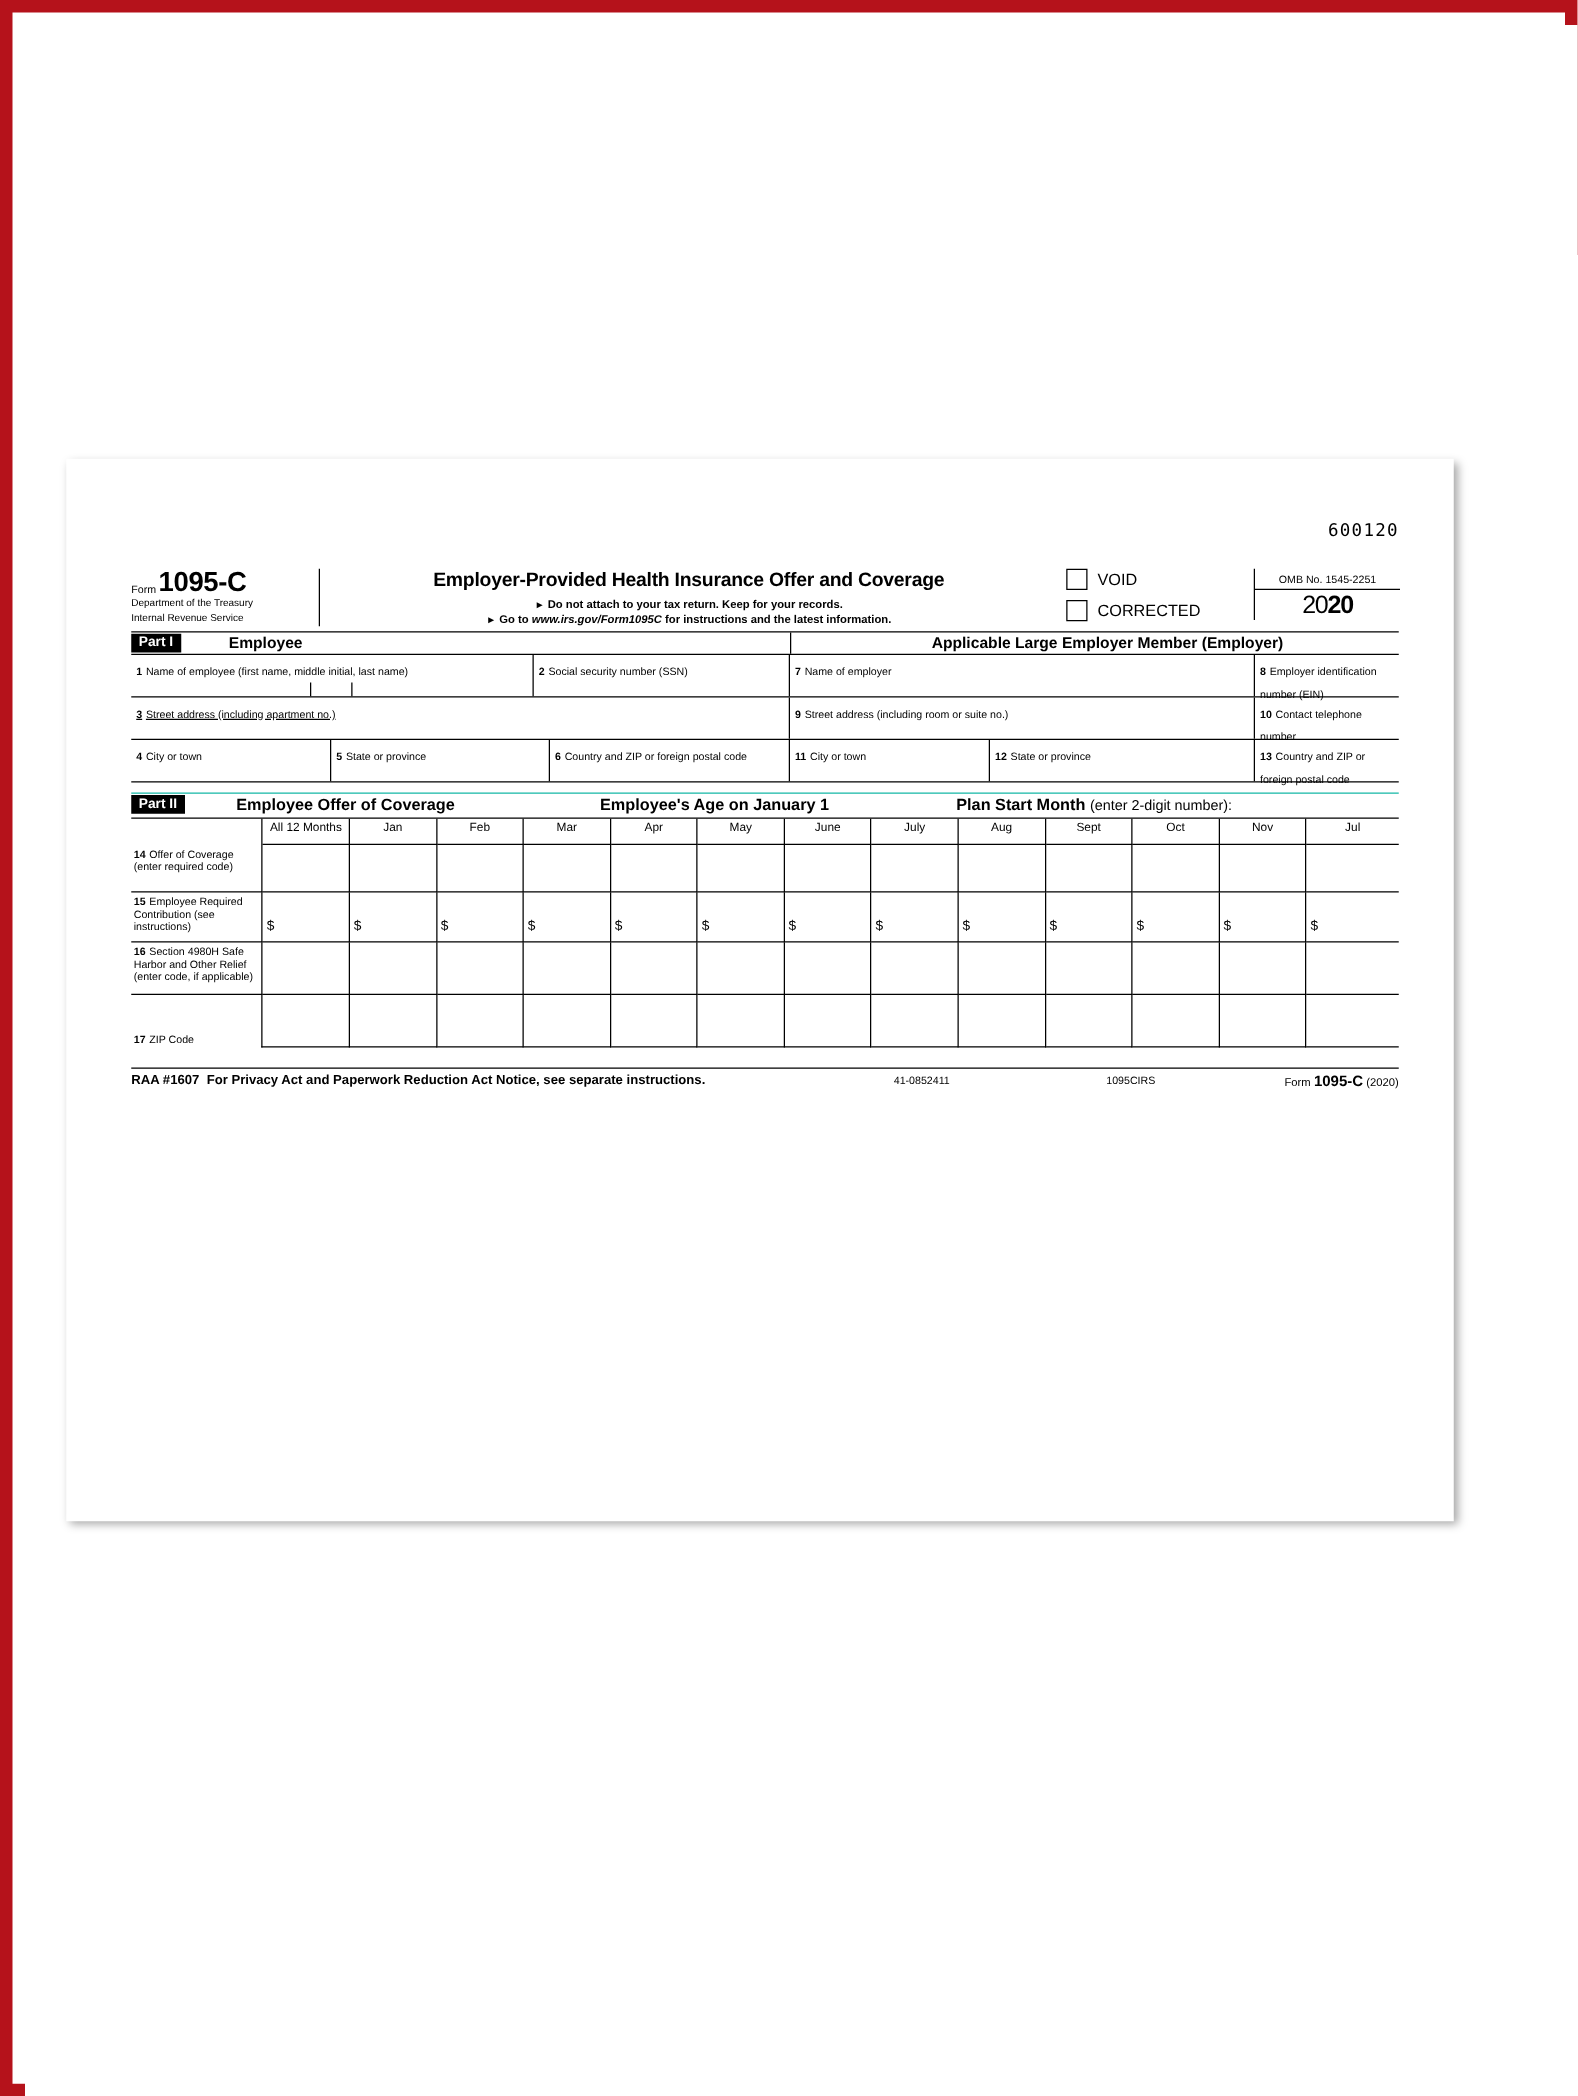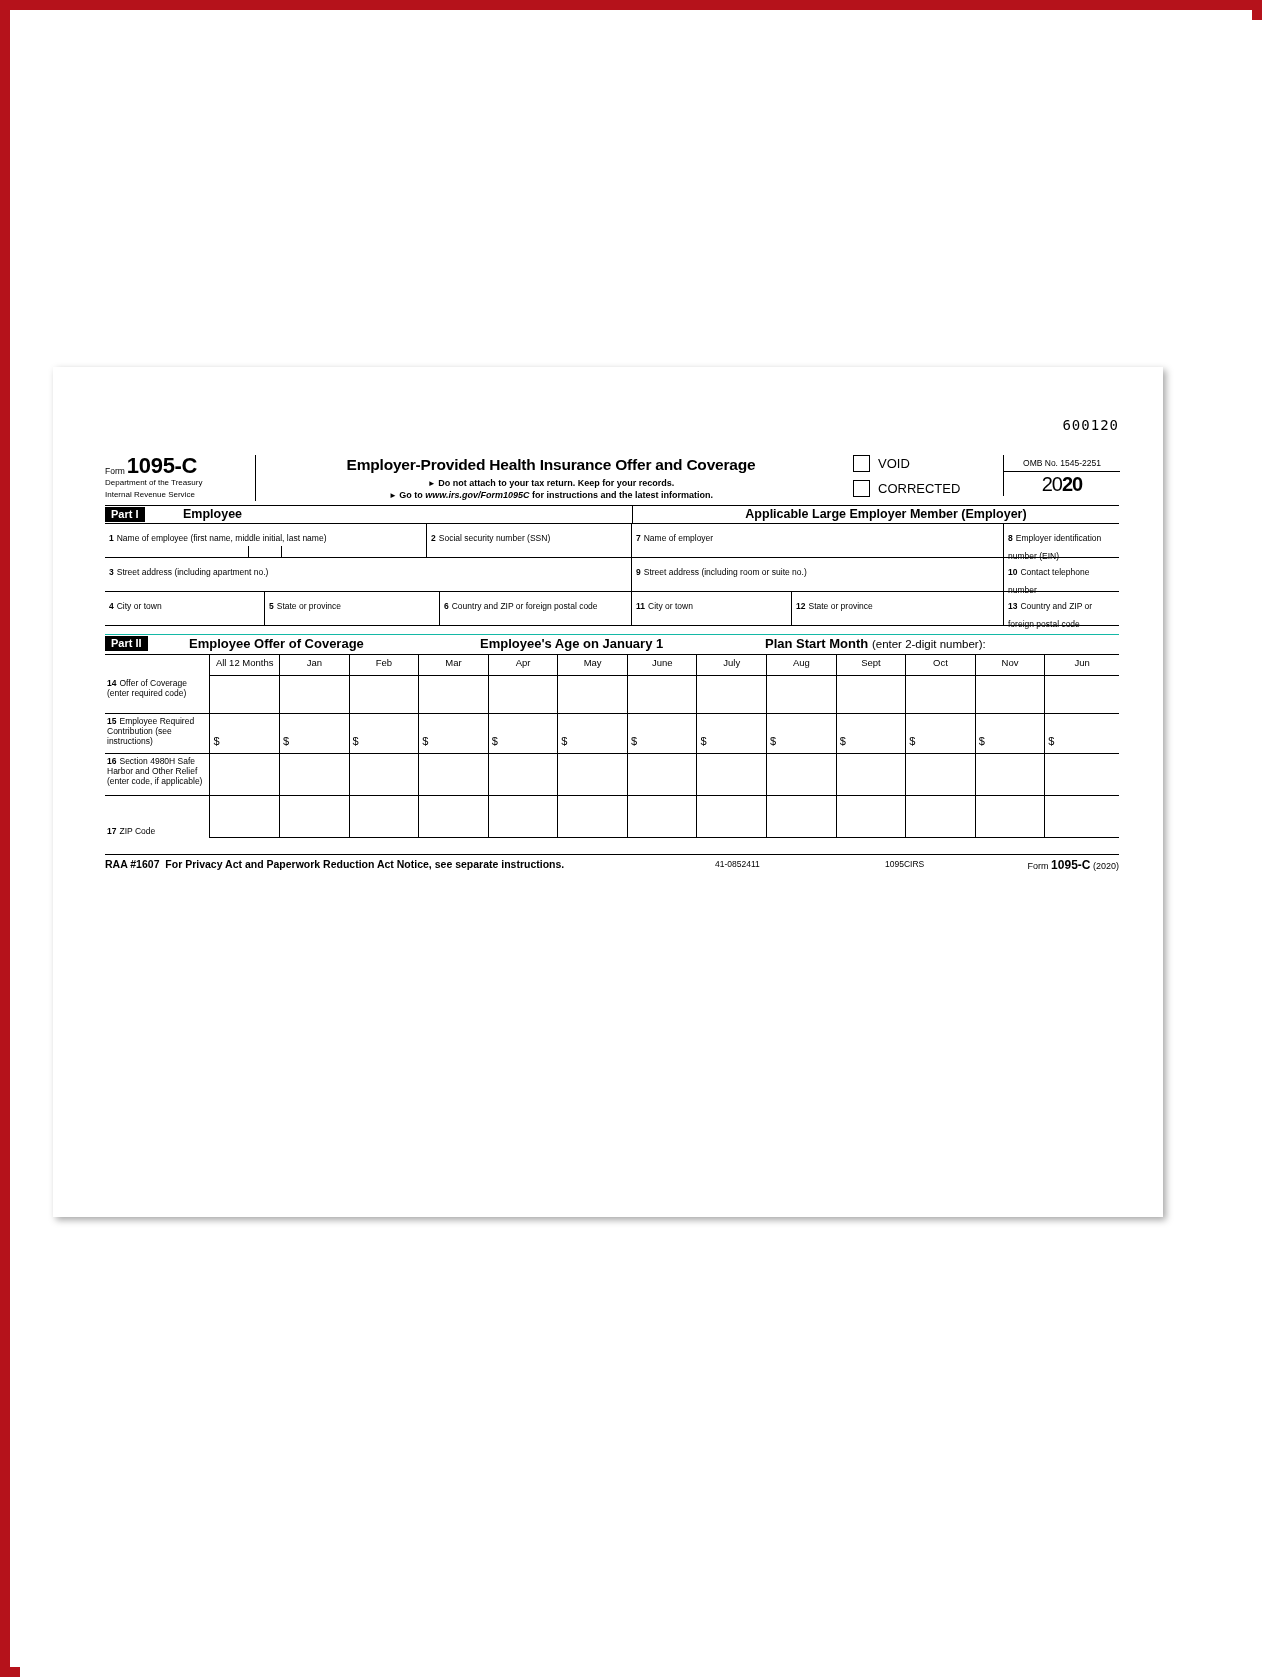--- a/index.html
+++ b/index.html
@@ -388,21 +388,21 @@
           </div>
           <div class="cellbox" style="left:527px;width:372px;">
             <span class="cellnum">7</span><span class="celltext">Name of employer</span>
           </div>
           <div class="cellbox nob" style="left:899px;width:115px;">
             <span class="cellnum">8</span><span class="celltext">Employer identification number (EIN)</span>
           </div>
         </div>
 
         <div class="grid-row">
-          <div class="cellbox" style="left:0;width:527px;">
+          <div class="cellbox" style="left:0;width:527px;text-decoration:underline;">
             <span class="cellnum">3</span><span class="celltext">Street address (including apartment no.)</span>
           </div>
           <div class="cellbox" style="left:527px;width:372px;">
             <span class="cellnum">9</span><span class="celltext">Street address (including room or suite no.)</span>
           </div>
           <div class="cellbox nob" style="left:899px;width:115px;">
             <span class="cellnum">10</span><span class="celltext">Contact telephone number</span>
           </div>
         </div>
 
@@ -459,21 +459,21 @@
               <th class="mh">Feb</th>
               <th class="mh">Mar</th>
               <th class="mh">Apr</th>
               <th class="mh">May</th>
               <th class="mh">June</th>
               <th class="mh">July</th>
               <th class="mh">Aug</th>
               <th class="mh">Sept</th>
               <th class="mh">Oct</th>
               <th class="mh">Nov</th>
-              <th class="mh" style="border-right:none;">Jun</th>
+              <th class="mh" style="border-right:none;">Jul</th>
             </tr>
           </thead>
           <tbody>
 
             <tr class="r14">
               <td class="rowlabel">
                 <span class="cellnum">14</span><span>Offer of Coverage (enter required code)</span>
               </td>
               <td></td>
               <td></td>

